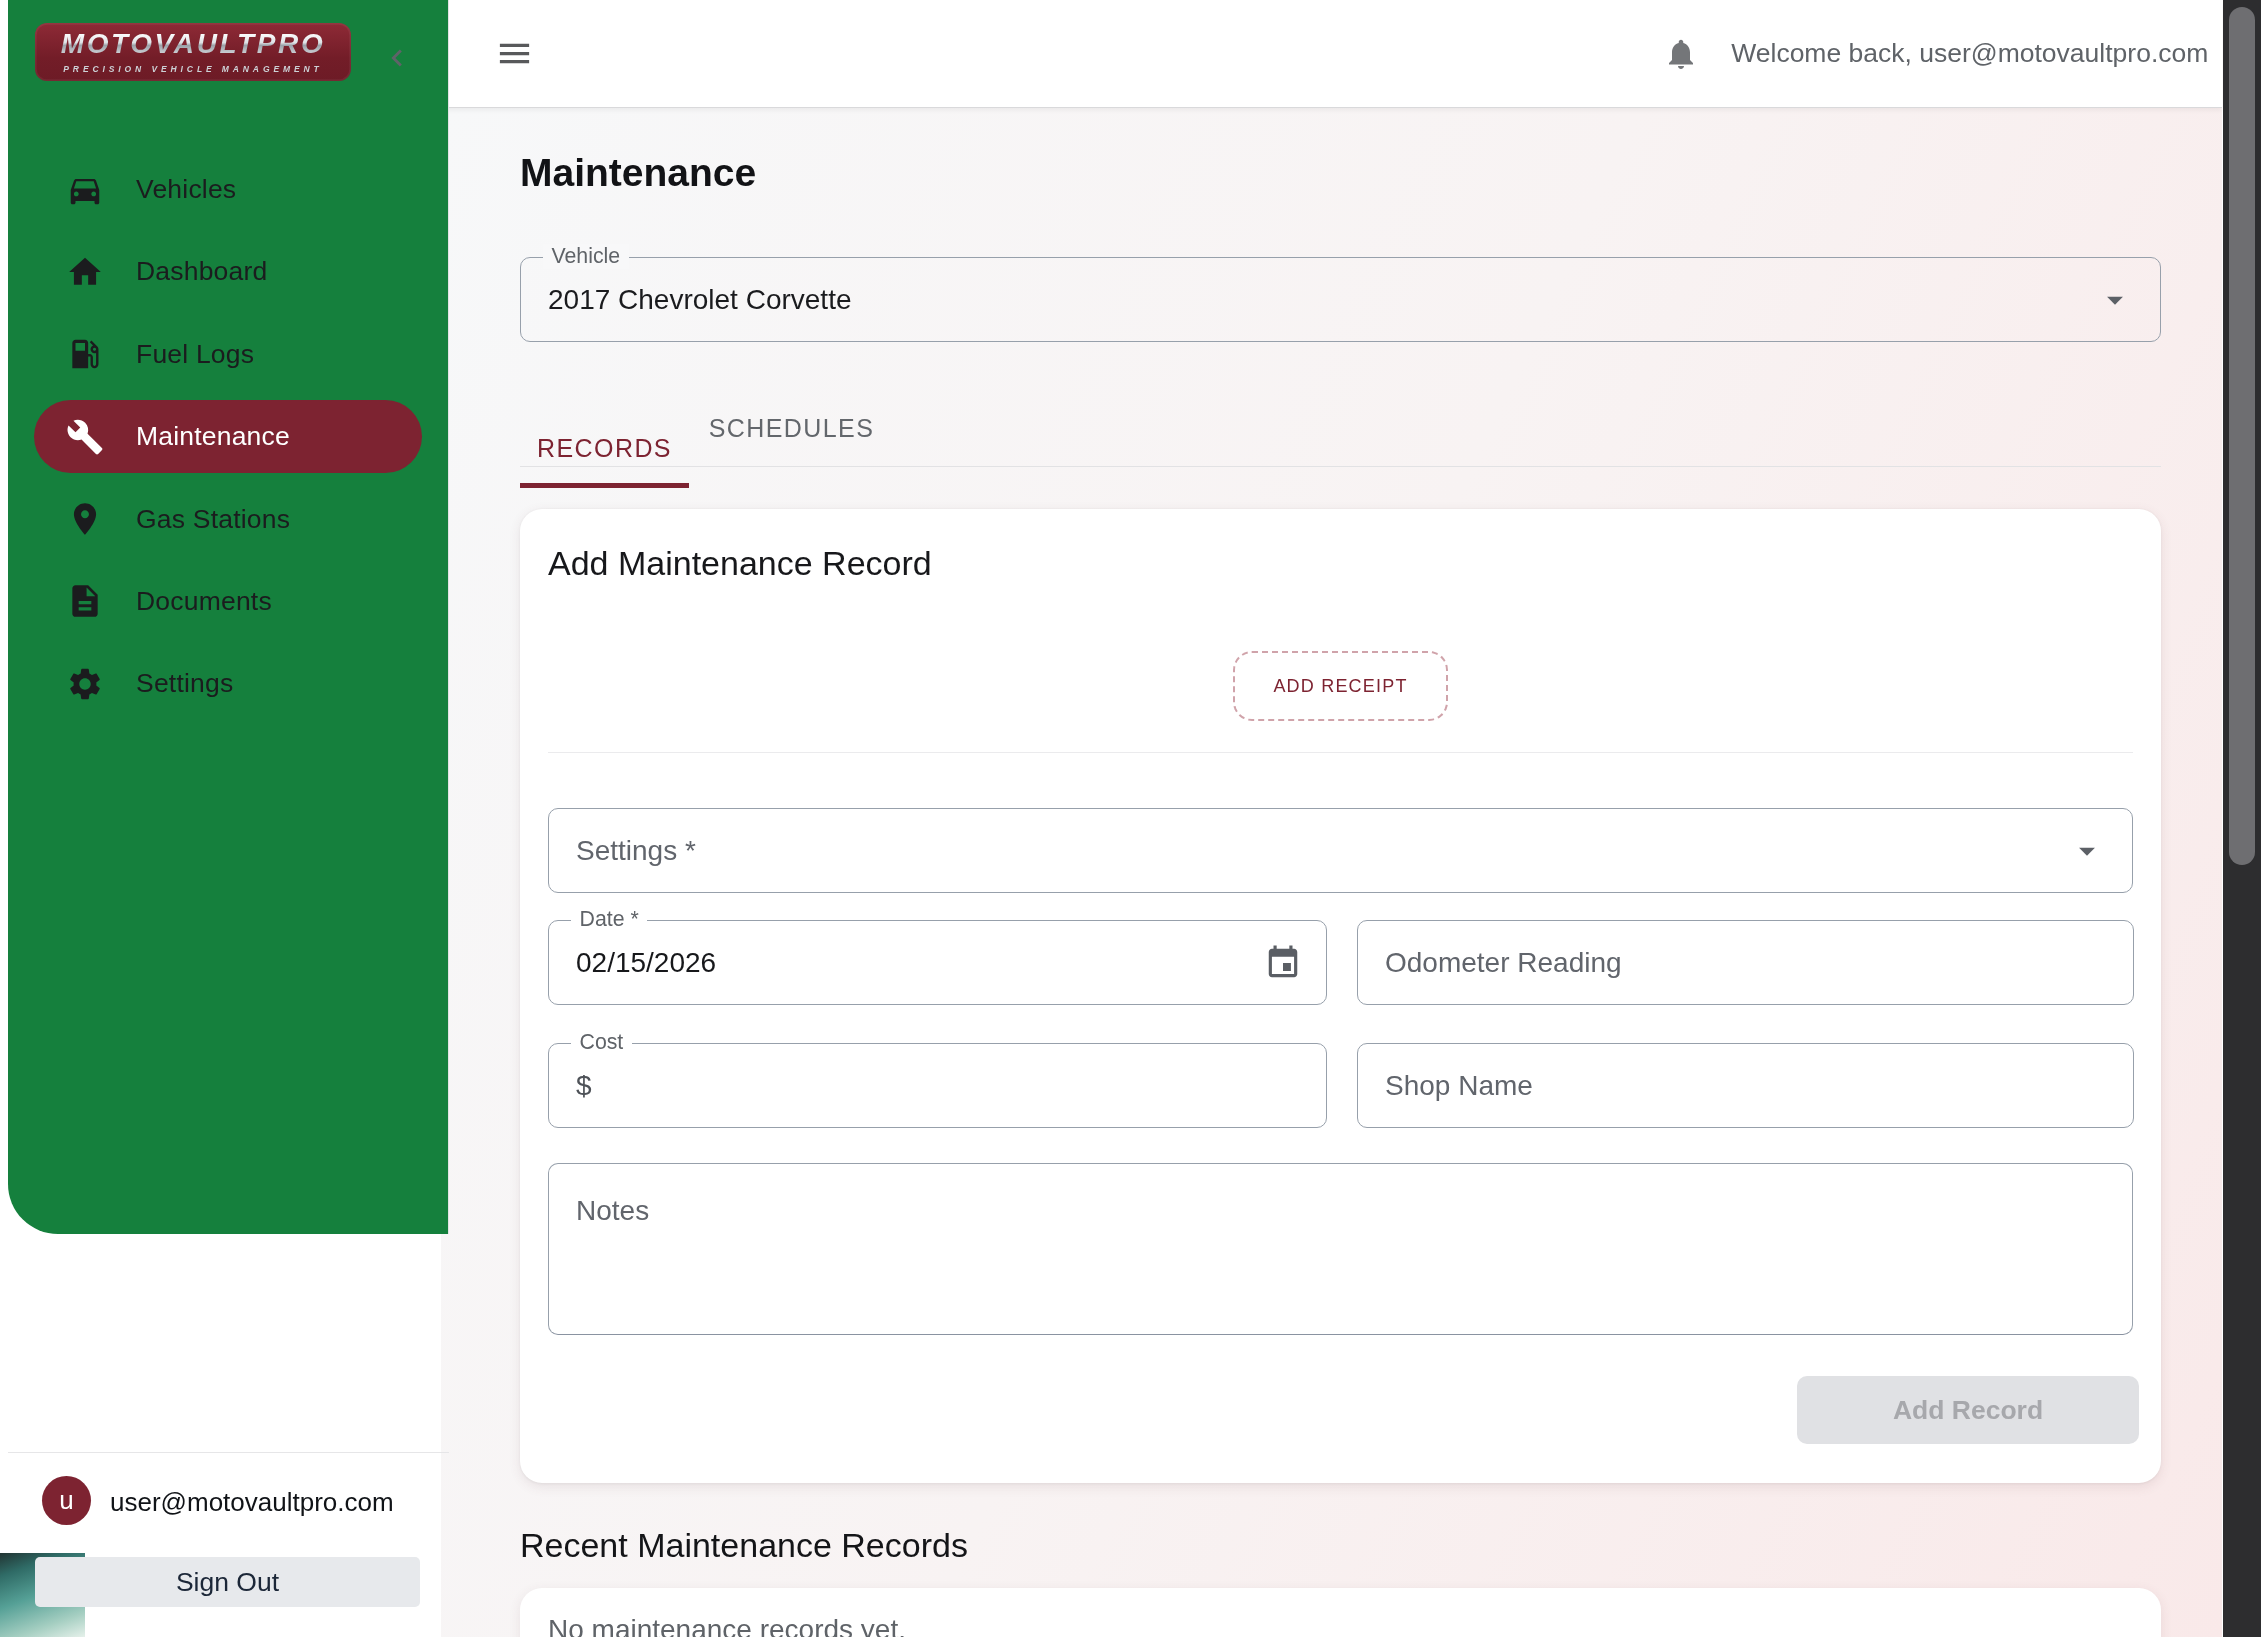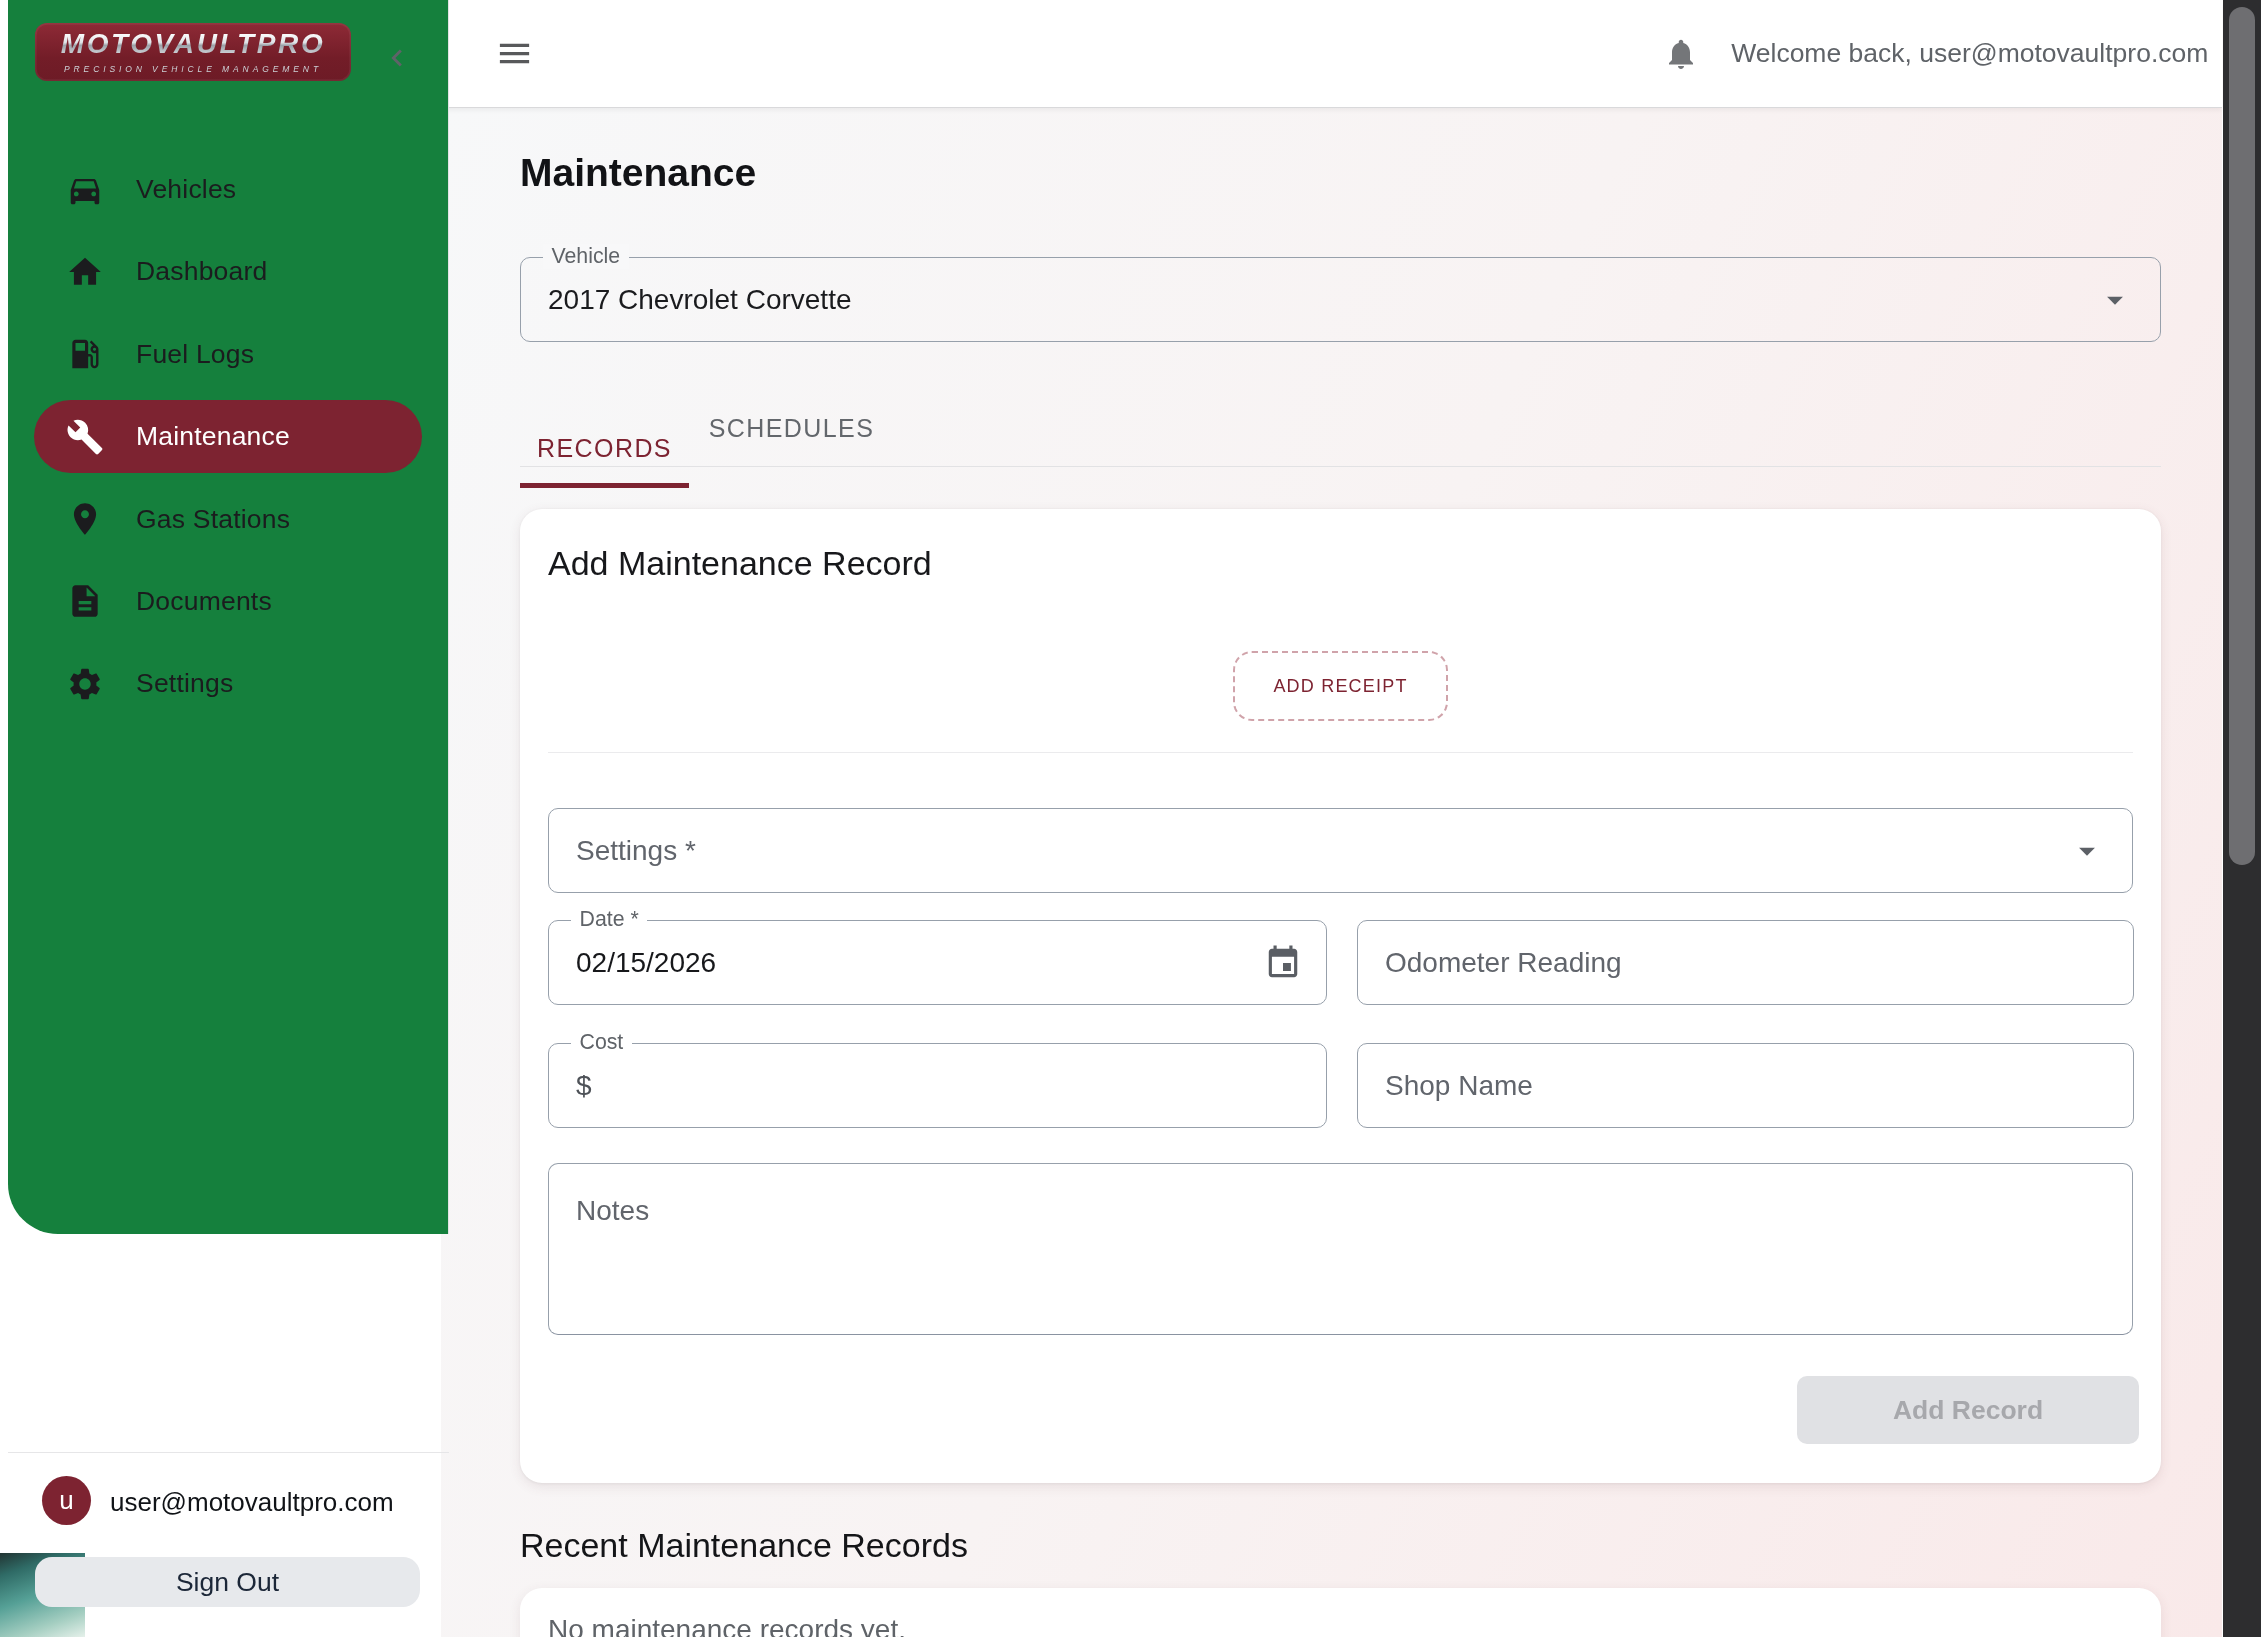--- a/index.html
+++ b/index.html
@@ -13,36 +13,36 @@
   
   .sidebar { position:absolute; left:8px; top:0; width:441px; height:1234px; background:#15803d;
     border-right:1.7px solid #e2e2e4; border-bottom-left-radius:50px; z-index:5; }
   .logo-box { position:absolute; left:27px; top:23px; width:316px; height:58px; border-radius:12px;
     background:linear-gradient(180deg,#8e2a36 0%, #731d28 60%, #6d1b26 100%);
     display:flex; flex-direction:column; align-items:center; justify-content:center;
     box-shadow:inset 0 0 0 1.7px rgba(255,255,255,0.06); }
   .logo-title { font-size:28px; font-weight:900; font-style:italic; letter-spacing:2.6px; line-height:1;
     background:linear-gradient(180deg,#ffffff 10%, #dfe2e6 45%, #9ba1a8 55%, #e8eaee 100%);
     -webkit-background-clip:text; background-clip:text; color:transparent; }
-  .logo-sub { margin-top:5.1px; font-size:8.5px; font-weight:400; letter-spacing:3.9px; color:#cdd1d6; font-style:italic; }
+  .logo-sub { margin-top:5.1px; font-size:8.5px; font-weight:700; letter-spacing:3.9px; color:#cdd1d6; font-style:italic; }
   .collapse-btn { position:absolute; left:369px; top:38px; width:39px; height:39px; border:none; background:transparent;
     color:#5f6368; cursor:pointer; display:flex; align-items:center; justify-content:center; }
 
   .nav { position:absolute; left:0; top:153px; width:441px; }
   .nav-item { position:relative; margin:0 27px 9.4px 26px; height:73px; border-radius:37px;
     display:flex; align-items:center; padding-left:32px; gap:32px; color:#1b1c1e; cursor:pointer; }
   .nav-item .nico { width:38px; height:38px; flex:0 0 38px; }
   .nav-item .nlabel { font-size:26.5px; font-weight:500; letter-spacing:0.2px; }
   .nav-item.active { background:#7d2331; color:#ffffff; }
 
   .side-footer { position:absolute; left:0; top:1452px; width:441px; border-top:1.7px solid #e6e6e8; }
   .avatar { position:absolute; left:34px; top:23px; width:49px; height:49px; border-radius:50%;
     background:#7d2331; color:#fff; font-size:26px; display:flex; align-items:center; justify-content:center; }
   .side-email { position:absolute; left:102px; top:34px; font-size:26px; color:#101317; }
-  .signout-btn { position:absolute; left:27px; top:104px; width:385px; height:50px; border:none; border-radius:17px;
+  .signout-btn { position:absolute; left:27px; top:104px; width:385px; height:50px; border:none; border-radius:5px;
     background:#e7e9ec; color:#1c2738; font-size:26.5px; font-weight:500; font-family:inherit; cursor:pointer; }
 
   
   .topbar { position:absolute; left:441px; top:0; width:1781px; height:108px; background:#ffffff;
     border-bottom:1.7px solid #d9d9db; box-shadow:0 2.6px 4.3px rgba(0,0,0,0.05); z-index:4; }
   .menu-btn { position:absolute; left:54px; top:34px; width:39px; height:39px; border:none; background:transparent;
     color:#58595b; cursor:pointer; }
   .topbar-right { position:absolute; right:13.7px; top:0; height:107px; display:flex; align-items:center; gap:32px; }
   .bell { width:36px; height:36px; color:#747679; background:transparent; border:none; cursor:pointer; }
   .welcome { font-size:26.5px; color:#5f6368; }

